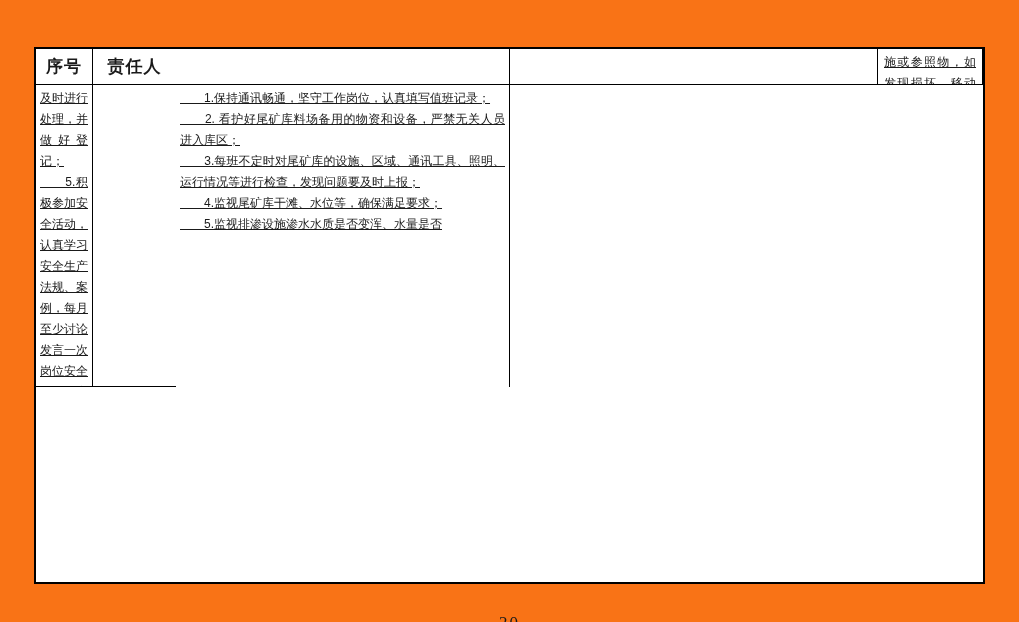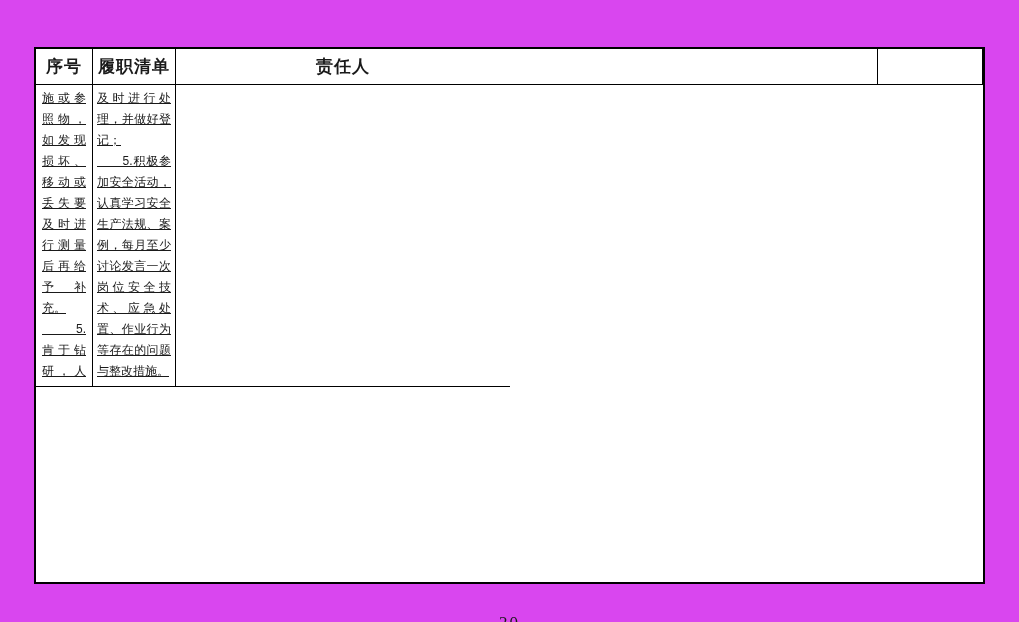--- a/index.html
+++ b/index.html
@@ -6,21 +6,21 @@
   html, body {
     width: 1019px; height: 622px;
     background: #ffffff;
     font-family: "Liberation Sans", sans-serif;
     color: #1a1a1a;
     overflow: hidden;
   }
   .page {
     position: relative;
     width: 1019px; height: 622px;
-    background: #d946ef;
+    background: #f97316;
   }
   .doc-table {
     position: absolute;
     left: 34px; top: 47px;
     width: 951px; height: 537px;
     border: 2px solid #000;
     display: grid;
     grid-template-columns: 57px 83px 334px 368px 1fr;
     grid-template-rows: 36px 302px 1fr;
     overflow: hidden;
@@ -69,37 +69,41 @@
   }
 </style>
 </head>
 <body>
 
 <div class="page">
 
   <div class="doc-table">
 
     <div class="cell head-cell">序号</div>
-    <div class="cell head-cell">履职清单</div>
     <div class="cell head-cell last-col">责任人</div>
 
     <div class="cell center-cell"></div>
     <div class="cell center-cell"></div>
     <div class="cell text-cell">施或参照物，如发现损坏、移动或丢失要及时进行测量后再给予补充。
 　　5.肯于钻研，人工监测与在线监测结合，经常对监测的数据进行总结、分析和归纳。
 　　6.发现安全隐患，要做到及时报告，并积极参与处理。
 　　7.结合尾矿库安全在线监测系统，核对数据，及时发现测量有无差错。
 　　8.熟悉区域危险源及危险有害因素，定期开展危险源班前、班中、班后巡视，发现问题及时上报处理。
 　　9.对作业范围内其他人员的作业行为实行监督，及时制止他人违章作业行为，对不听劝阻的及时上报车间班组。</div>
     <div class="cell text-cell perf">及时进行处理，并做好登记；
 　　5.积极参加安全活动，认真学习安全生产法规、案例，每月至少讨论发言一次岗位安全技术、应急处置、作业行为等存在的问题与整改措施。
 　　6.要认真填写岗位记录，严格执行安全交接班制度；
 　　7.熟悉本岗位操作规程及岗位危害因素辨识；
 　　8……。</div>
     <div class="cell center-cell last-col"></div>
 
+    <div class="cell text-cell perf last-row">　　1.保持通讯畅通，坚守工作岗位，认真填写值班记录；
+　　2. 看护好尾矿库料场备用的物资和设备，严禁无关人员进入库区；
+　　3.每班不定时对尾矿库的设施、区域、通讯工具、照明、运行情况等进行检查，发现问题要及时上报；
+　　4.监视尾矿库干滩、水位等，确保满足要求；
+　　5.监视排渗设施渗水水质是否变浑、水量是否</div>
     <div class="cell center-cell last-col last-row"></div>
 
   </div>
 
   <div class="page-footer">— 20 —</div>
 
 </div>
 
 </body></html>

